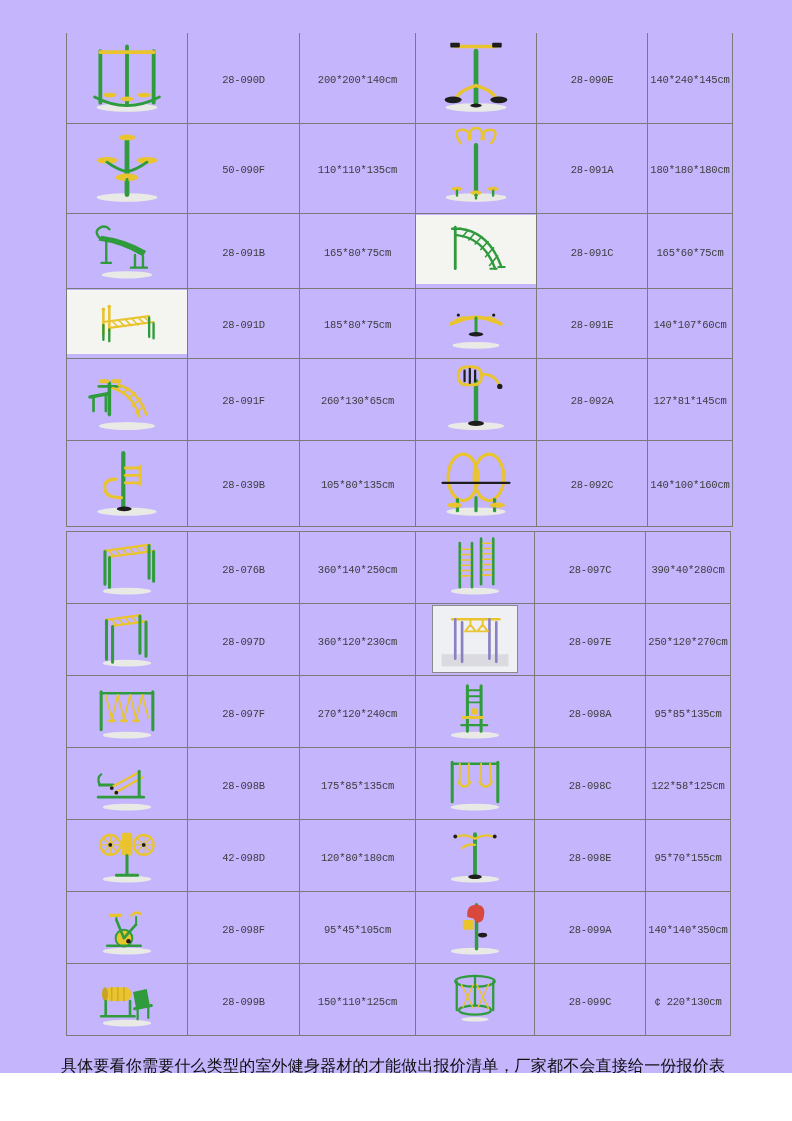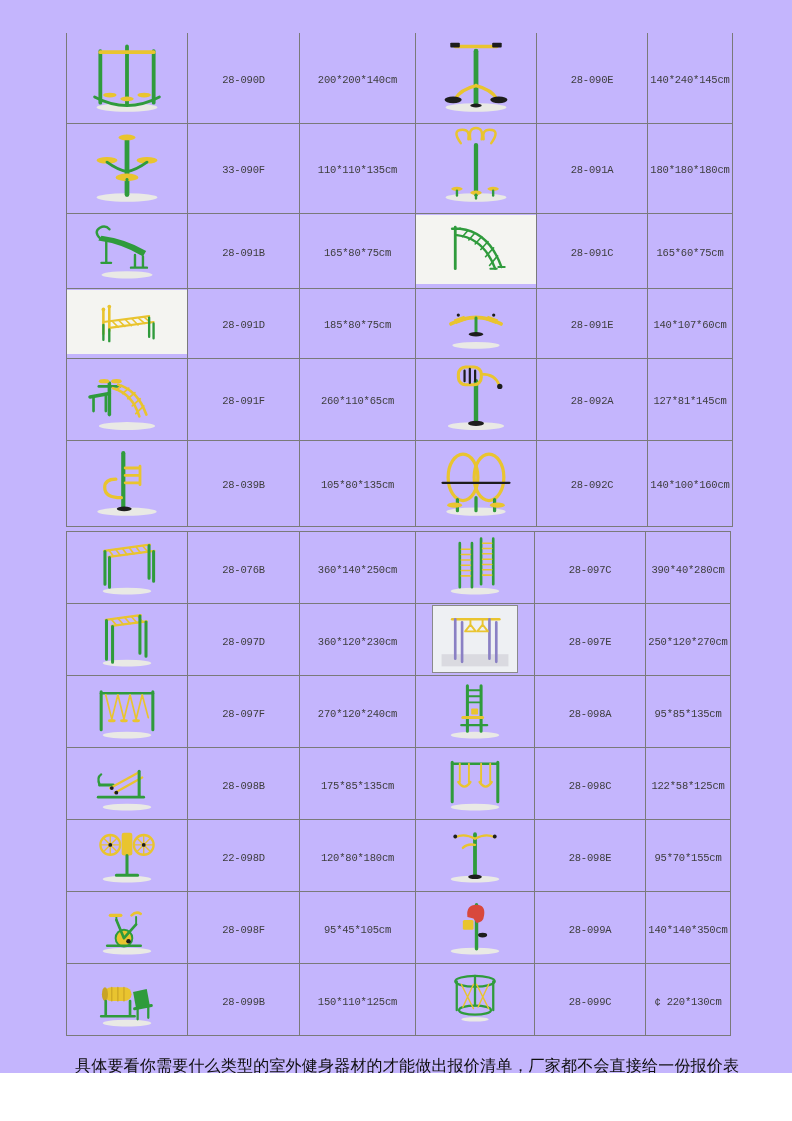--- a/index.html
+++ b/index.html
@@ -8,21 +8,21 @@
   table.cat{position:absolute;left:66px;border-collapse:collapse;table-layout:fixed;}
   table.cat td{border:1px solid #7a7a7a;padding:0;text-align:center;vertical-align:middle;overflow:hidden;}
   #table1{top:33px;}
   #table1 tr:first-child td{border-top:none;}
   #table2{top:531px;}
   .code{font-family:"Liberation Mono","DejaVu Sans Mono",monospace;font-size:10.5px;
         color:#3d3d3d;letter-spacing:-0.2px;white-space:nowrap;}
   .imgwrap{display:inline-flex;align-items:center;justify-content:center;}
   .photo-light{background:#f4f4f1;padding:1px 8px;}
   .photo-framed{border:1px solid #8a8a8a;background:#eef0f3;padding:1px 4px;}
-  .para{position:absolute;left:30px;width:734px;top:1055px;font-size:16px;line-height:22px;
+  .para{position:absolute;left:16px;width:734px;top:1055px;font-size:16px;line-height:22px;
         color:#0e0e0e;text-indent:45px;letter-spacing:0.2px;}
   .footer-left{position:absolute;left:30px;top:1088px;font-size:14.5px;color:#0e0e0e;}
   .page-num{position:absolute;right:30px;top:1087px;font-size:14px;color:#0e0e0e;}
 </style>
 </head>
 <body>
 
 <div class="page">
 
   <table class="cat" id="table1">
@@ -72,21 +72,21 @@
                 <path d="M50 14 V72" fill="none" stroke="#2f9b3c" stroke-width="5" stroke-linecap="round" stroke-linejoin="round"></path>
                 <ellipse cx="50" cy="12" rx="9" ry="3" fill="#e9c42f"></ellipse>
                 <ellipse cx="29" cy="36" rx="11" ry="3.5" fill="#e9c42f"></ellipse>
                 <path d="M29 38 Q40 46 50 48" fill="none" stroke="#2f9b3c" stroke-width="3" stroke-linecap="round" stroke-linejoin="round"></path>
                 <ellipse cx="71" cy="36" rx="11" ry="3.5" fill="#e9c42f"></ellipse>
                 <path d="M71 38 Q60 46 50 48" fill="none" stroke="#2f9b3c" stroke-width="3" stroke-linecap="round" stroke-linejoin="round"></path>
                 <ellipse cx="50" cy="54" rx="12" ry="4" fill="#e9c42f"></ellipse>
                 <path d="M50 56 V64" fill="none" stroke="#2f9b3c" stroke-width="3" stroke-linecap="round" stroke-linejoin="round"></path>
               </svg>
             </span></td>
-          <td><span class="code">33-090F</span></td>
+          <td><span class="code">50-090F</span></td>
           <td><span class="code">110*110*135cm</span></td>
           <td><span class="imgwrap">
               <svg width="104" height="80" viewBox="0 0 100 84" preserveAspectRatio="xMidYMid meet">
                 <ellipse cx="50" cy="75" rx="32" ry="4.5" fill="#e9e9e5"></ellipse>
                 <path d="M50 20 V72" fill="none" stroke="#2f9b3c" stroke-width="4.5" stroke-linecap="round" stroke-linejoin="round"></path>
                 <path d="M34 18 q-10 -14 2 -14 q8 0 6 10 M66 18 q10 -14 -2 -14 q-8 0 -6 10 M44 14 q-2 -12 6 -12 q8 0 6 12" fill="none" stroke="#e9c42f" stroke-width="2.6" stroke-linecap="round" stroke-linejoin="round"></path>
                 <ellipse cx="30" cy="66" rx="6" ry="2.2" fill="#e9c42f"></ellipse>
                 <path d="M30 68 V73" fill="none" stroke="#2f9b3c" stroke-width="2.5" stroke-linecap="round" stroke-linejoin="round"></path>
                 <ellipse cx="50" cy="70" rx="6" ry="2.2" fill="#e9c42f"></ellipse>
                 <path d="M50 72 V76" fill="none" stroke="#2f9b3c" stroke-width="2.5" stroke-linecap="round" stroke-linejoin="round"></path>
@@ -158,21 +158,21 @@
                 <path d="M18 30 H42" fill="none" stroke="#2f9b3c" stroke-width="3" stroke-linecap="round" stroke-linejoin="round"></path>
                 <ellipse cx="24" cy="24" rx="6" ry="2.5" fill="#e9c42f"></ellipse>
                 <ellipse cx="38" cy="24" rx="6" ry="2.5" fill="#e9c42f"></ellipse>
                 <path d="M40 28 Q62 34 72 62 M34 32 Q56 38 64 64" fill="none" stroke="#e9c42f" stroke-width="3" stroke-linecap="round" stroke-linejoin="round"></path>
                 <path d="M44 29 l-6 5 M52 32 l-7 6 M59 37 l-8 7 M65 44 l-9 8 M69 52 l-9 9" fill="none" stroke="#e9c42f" stroke-width="2" stroke-linecap="round" stroke-linejoin="round"></path>
                 <path d="M8 42 L30 38" fill="none" stroke="#2f9b3c" stroke-width="4" stroke-linecap="round" stroke-linejoin="round"></path>
                 <path d="M12 42 V58 M26 40 V58" fill="none" stroke="#2f9b3c" stroke-width="3" stroke-linecap="round" stroke-linejoin="round"></path>
               </svg>
             </span></td>
           <td><span class="code">28-091F</span></td>
-          <td><span class="code">260*110*65cm</span></td>
+          <td><span class="code">260*130*65cm</span></td>
           <td><span class="imgwrap">
               <svg width="104" height="74" viewBox="0 0 100 84" preserveAspectRatio="xMidYMid meet">
                 <ellipse cx="50" cy="75" rx="32" ry="4.5" fill="#e9e9e5"></ellipse>
                 <path d="M50 24 V70" fill="none" stroke="#2f9b3c" stroke-width="5" stroke-linecap="round" stroke-linejoin="round"></path>
                 <ellipse cx="50" cy="72" rx="9" ry="3" fill="#1d1d1d"></ellipse>
                 <rect x="30" y="8" width="26" height="20" rx="8" fill="none" stroke="#e9c42f" stroke-width="3.5"></rect>
                 <path d="M37 12 V24 M43 10 V26 M49 12 V24" fill="none" stroke="#1d1d1d" stroke-width="2.5" stroke-linecap="round" stroke-linejoin="round"></path>
                 <path d="M56 16 q16 0 20 12" fill="none" stroke="#e9c42f" stroke-width="3" stroke-linecap="round" stroke-linejoin="round"></path>
                 <circle cx="77" cy="30" r="3" fill="#1d1d1d"></circle>
               </svg>
@@ -329,21 +329,21 @@
                 <rect x="43" y="14" width="14" height="30" rx="3" fill="#e9c42f"></rect>
                 <circle cx="28" cy="30" r="13" fill="none" stroke="#e9c42f" stroke-width="3"></circle>
                 <path d="M28 17 V43 M15 30 H41 M19 21 l18 18 M19 39 l18 -18" fill="none" stroke="#e9c42f" stroke-width="1.8" stroke-linecap="round" stroke-linejoin="round"></path>
                 <circle cx="72" cy="30" r="13" fill="none" stroke="#e9c42f" stroke-width="3"></circle>
                 <path d="M72 17 V43 M59 30 H85 M63 21 l18 18 M63 39 l18 -18" fill="none" stroke="#e9c42f" stroke-width="1.8" stroke-linecap="round" stroke-linejoin="round"></path>
                 <circle cx="28" cy="30" r="2.5" fill="#1d1d1d"></circle>
                 <circle cx="72" cy="30" r="2.5" fill="#1d1d1d"></circle>
                 <path d="M50 44 V68 M36 70 H64" fill="none" stroke="#2f9b3c" stroke-width="4" stroke-linecap="round" stroke-linejoin="round"></path>
               </svg>
             </span></td>
-          <td><span class="code">22-098D</span></td>
+          <td><span class="code">42-098D</span></td>
           <td><span class="code">120*80*180cm</span></td>
           <td><span class="imgwrap">
               <svg width="76" height="64" viewBox="0 0 100 84" preserveAspectRatio="xMidYMid meet">
                 <ellipse cx="50" cy="75" rx="32" ry="4.5" fill="#e9e9e5"></ellipse>
                 <path d="M50 16 V70" fill="none" stroke="#2f9b3c" stroke-width="5" stroke-linecap="round" stroke-linejoin="round"></path>
                 <path d="M50 22 q-14 -8 -26 -2 M50 22 q14 -8 26 -2 M50 30 q-10 -2 -16 4" fill="none" stroke="#e9c42f" stroke-width="3" stroke-linecap="round" stroke-linejoin="round"></path>
                 <circle cx="24" cy="19" r="2.5" fill="#1d1d1d"></circle>
                 <circle cx="76" cy="19" r="2.5" fill="#1d1d1d"></circle>
                 <ellipse cx="50" cy="72" rx="9" ry="3" fill="#1d1d1d"></ellipse>
               </svg>

